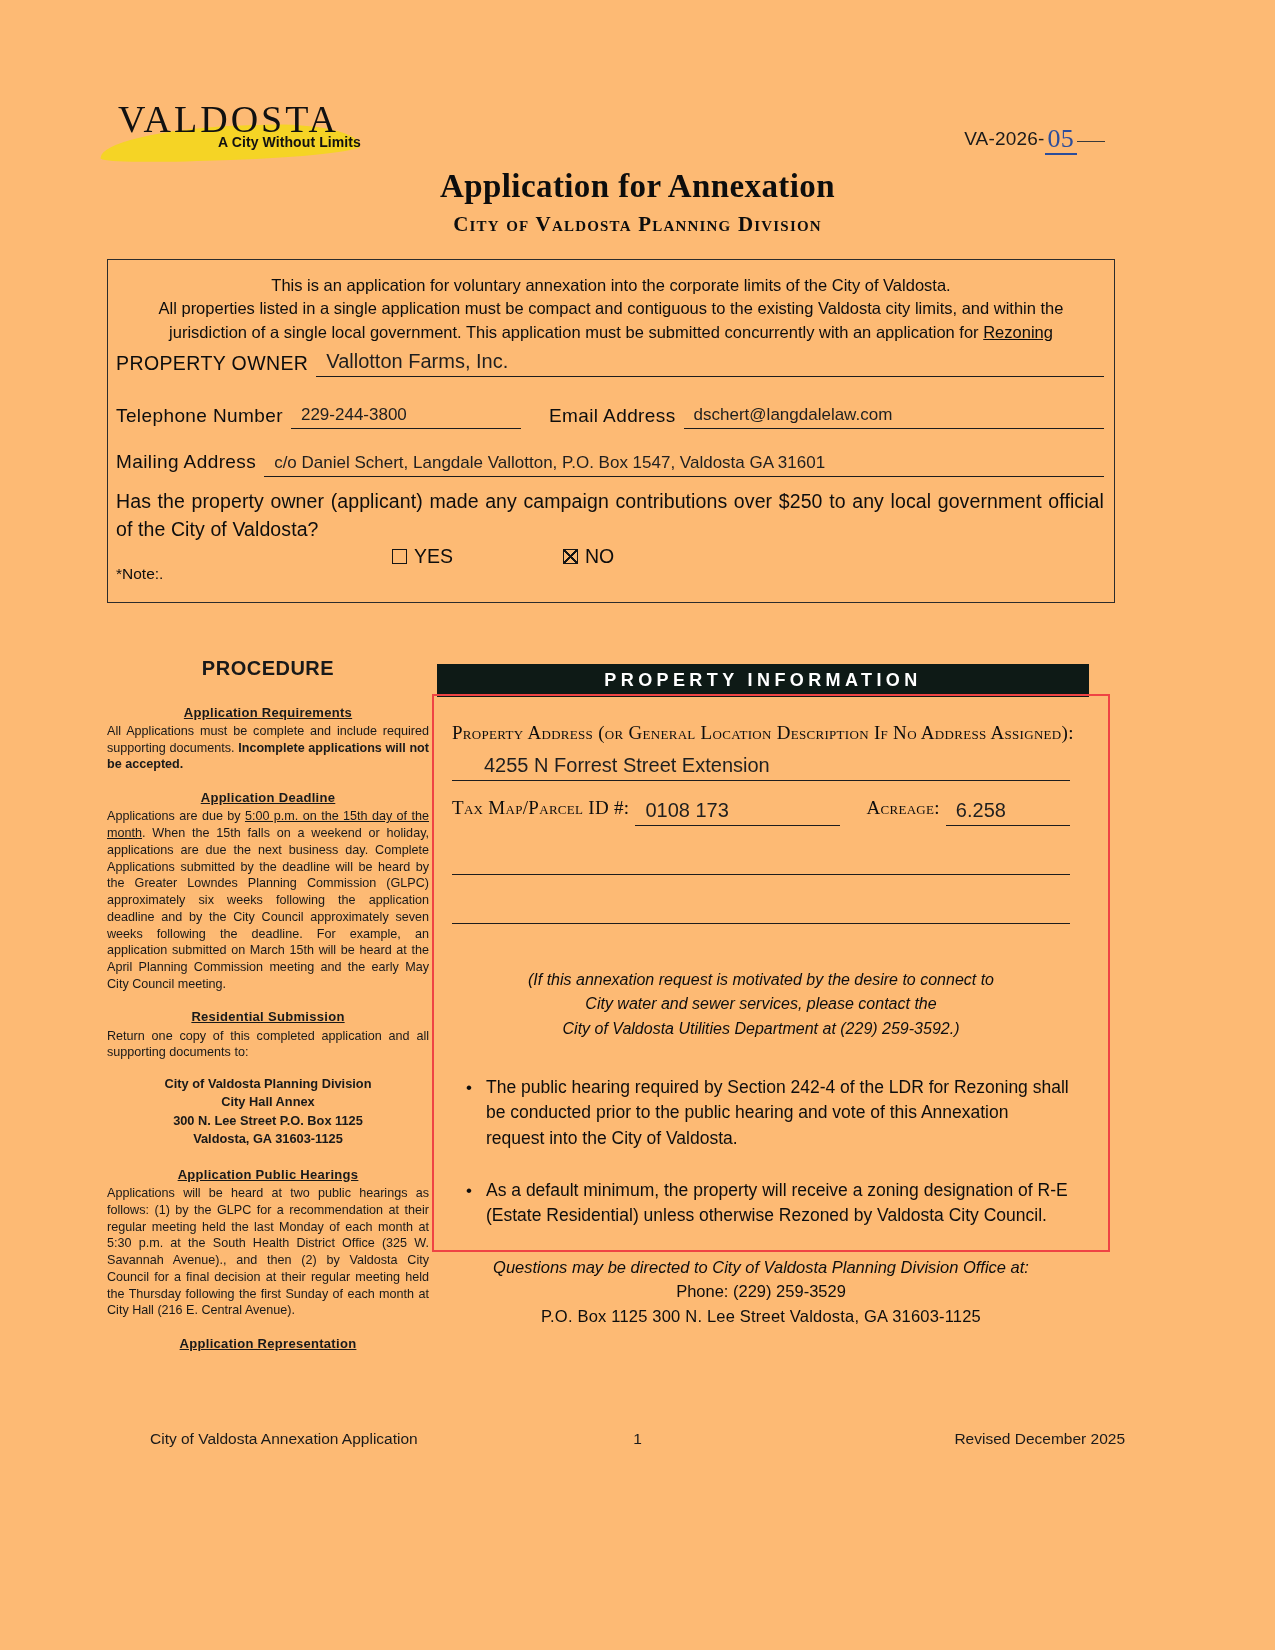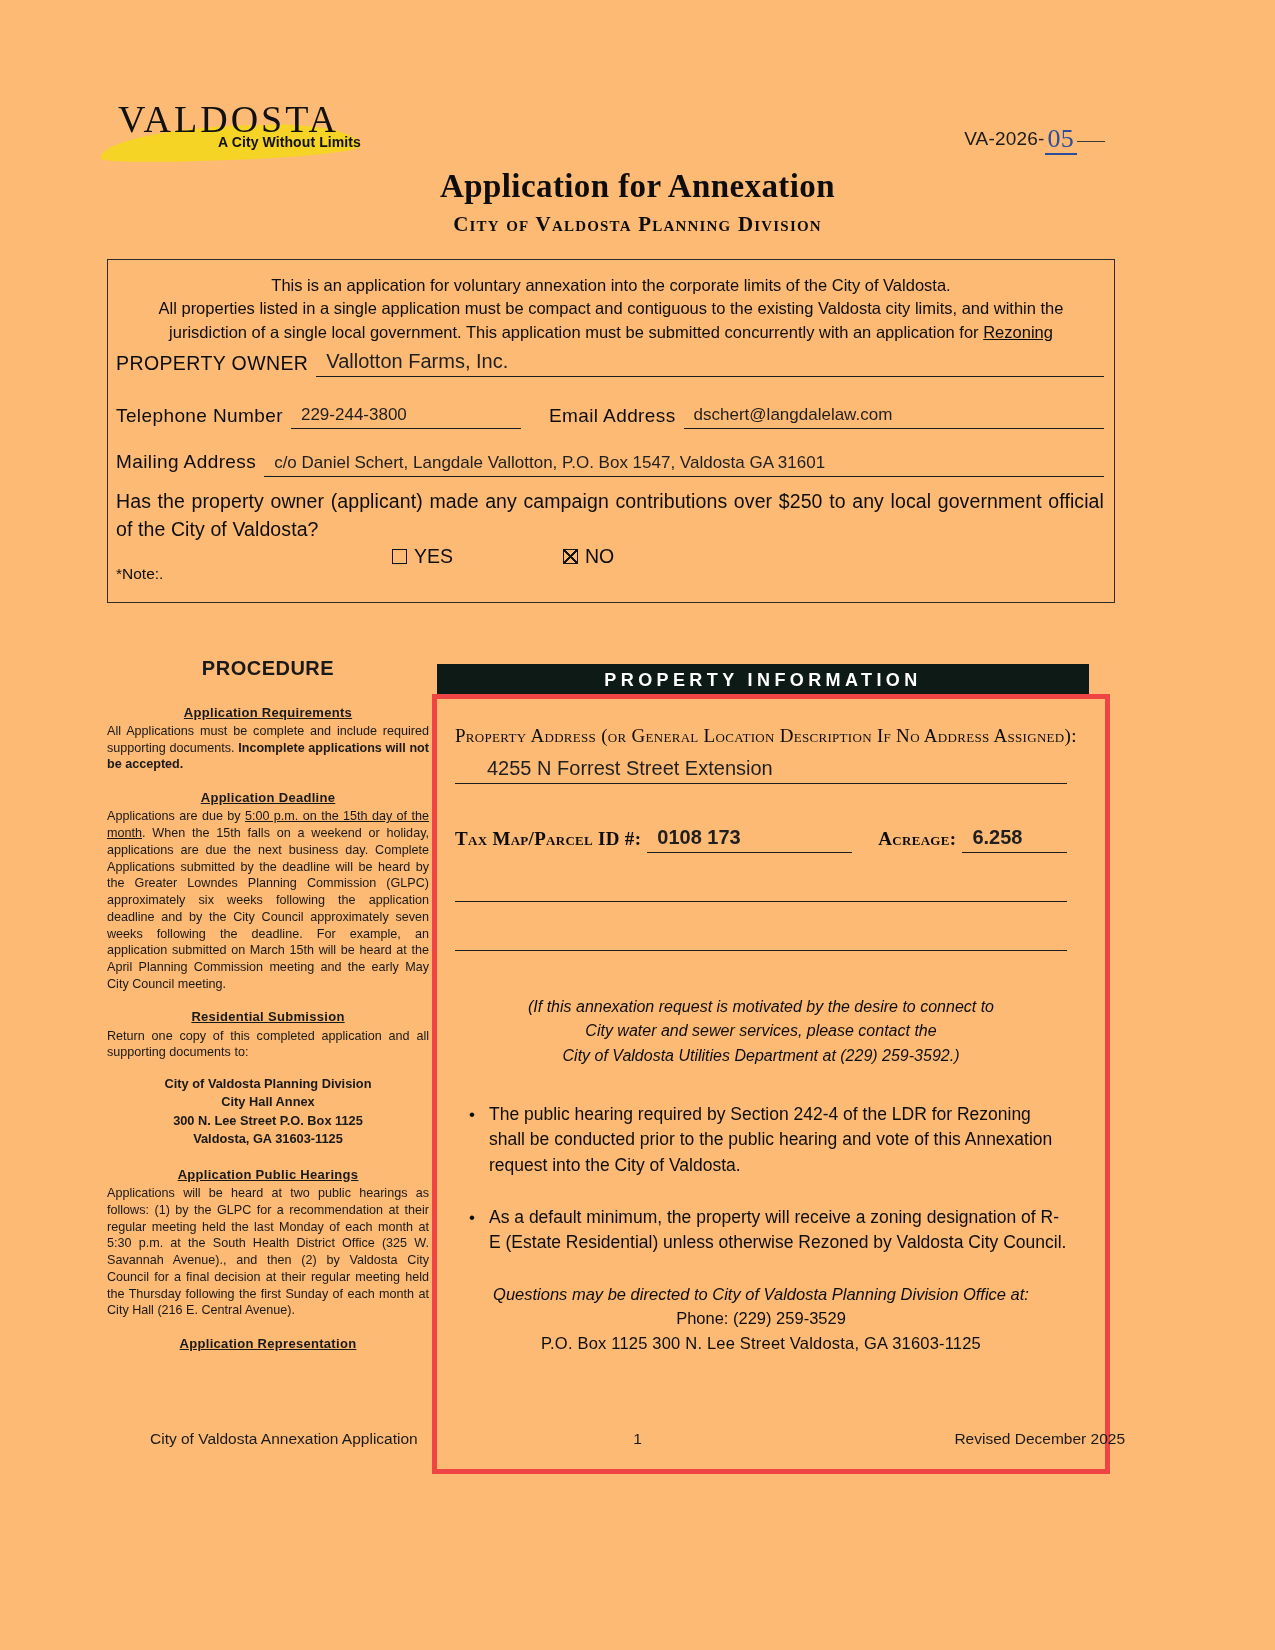--- a/index.html
+++ b/index.html
@@ -255,45 +255,44 @@
     letter-spacing: 4.4px;
     display: flex;
     align-items: center;
     justify-content: center;
   }
   .prop-box {
     position: absolute;
     left: 432px;
     top: 694px;
     width: 678px;
-    height: 780px;
-    border: 5px solid #ef4444;
+    height: 558px;
+    border: 2px solid #ef4444;
     box-sizing: border-box;
     padding: 26px 38px 0 18px;
   }
   .sc-label {
     font-family: "Liberation Serif", serif;
     font-variant: small-caps;
     font-size: 19px;
     letter-spacing: 0.3px;
     white-space: nowrap;
   }
   .addr-line {
     margin-top: 6px;
     border-bottom: 1.8px solid #1d1d1d;
     height: 30px;
     position: relative;
   }
   .addr-line .fval { left: 32px; }
 
   .row2 {
     display: flex;
-    align-items: center;
-    margin-top: 40px;
-    font-weight: bold;
+    align-items: flex-start;
+    margin-top: 16px;
   }
   .row2 .fline { margin-left: 6px; }
 
   .why-row {
     display: flex;
     align-items: flex-end;
     margin-top: 26px;
   }
   .why-label {
     font-size: 17.5px;

